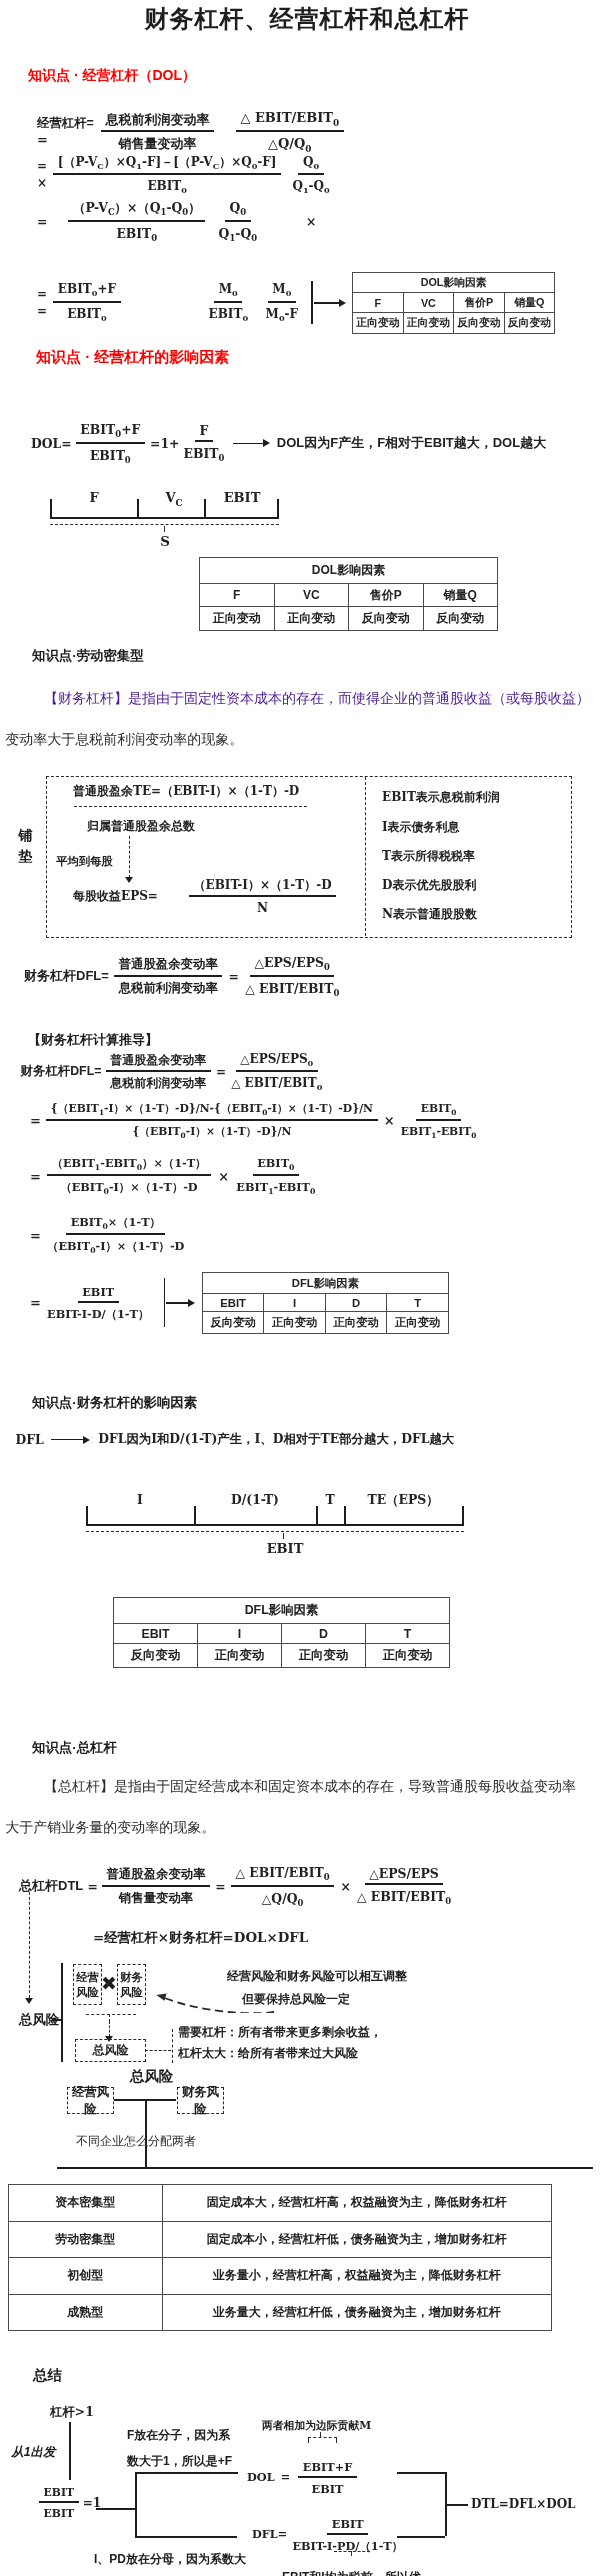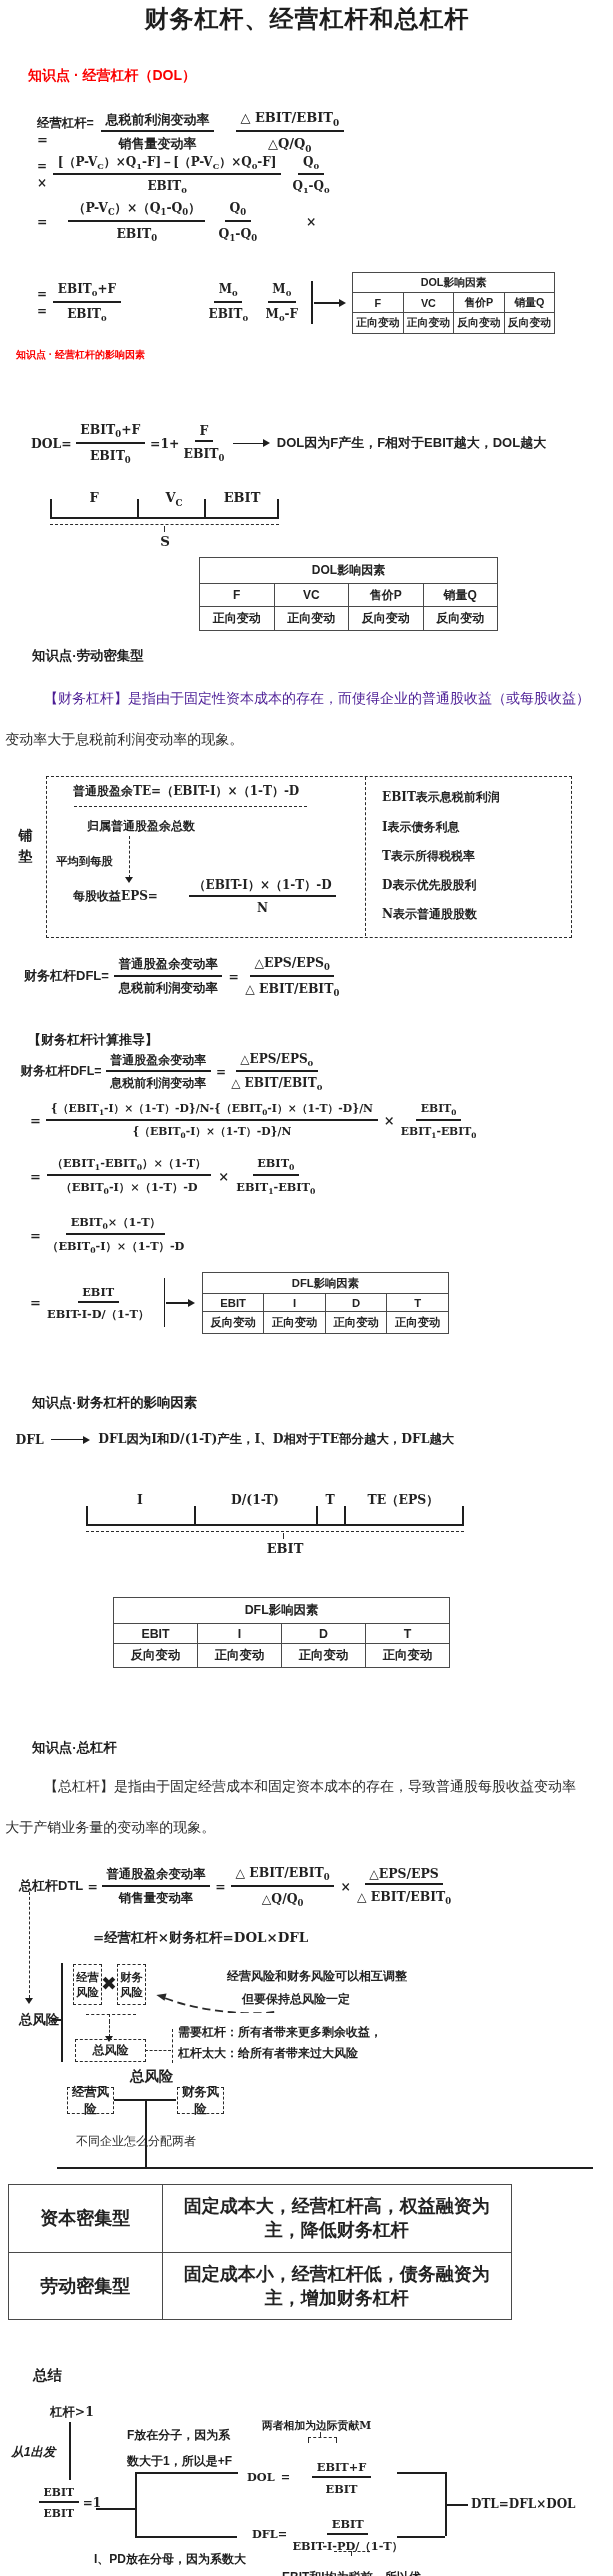--- a/index.html
+++ b/index.html
@@ -121,21 +121,21 @@
       <tr>
         <td>正向变动</td>
         <td>正向变动</td>
         <td>反向变动</td>
         <td>反向变动</td>
       </tr>
     </tbody>
       </table>
   </div>
 
-  <div class="abs cn b red" style="left:16px;top:348px;font-size:10px">知识点 · 经营杠杆的影响因素</div>
+  <div class="abs cn b red" style="left:36px;top:348px;font-size:15px">知识点 · 经营杠杆的影响因素</div>
 
   <div class="frow fx" style="left:31px;top:421px;font-size:12.4px">
     <span>DOL=</span>
     <span class="frac" style="margin-left:4.1px">
       <span class="n">EBIT<sub>0</sub>+F</span>
       <span class="d">EBIT<sub>0</sub></span>
     </span>
     <span style="margin-left:5.2px">=1+</span>
     <span class="frac" style="margin-left:4.1px">
       <span class="n">F</span>
@@ -425,29 +425,37 @@
     </div>
     <div class="dbox dboxi cn b" style="left:177px;top:129px;width:47px;height:27px;font-size:12.4px">
       <span>财务风险</span>
     </div>
     <div class="hline" style="left:114px;top:141px;width:62px"></div>
     <div class="vline" style="left:145px;top:141px;height:69px"></div>
     <span class="note cn" style="left:76px;top:175px;font-size:12px;color:#2b2b2b">不同企业怎么分配两者</span>
     <div class="hline" style="left:57px;top:209px;width:536px;height:2.1px"></div>
   </div>
 
-  <table class="tbl" style="left:7.7px;top:2184px;width:504px;font-size:18px">
+  <table class="tbl" style="left:7.7px;top:2184px;width:544px;font-size:12px">
     <tbody>
         <tr>
       <td style="width:147px;padding:9.3px 3.1px">资本密集型</td>
       <td style="padding:9.3px 3.1px;font-weight:600">固定成本大，经营杠杆高，权益融资为主，降低财务杠杆</td>
     </tr>
     <tr>
       <td style="padding:9.3px 3.1px">劳动密集型</td>
       <td style="padding:9.3px 3.1px;font-weight:600">固定成本小，经营杠杆低，债务融资为主，增加财务杠杆</td>
+    </tr>
+    <tr>
+      <td style="padding:9.3px 3.1px">初创型</td>
+      <td style="padding:9.3px 3.1px;font-weight:600">业务量小，经营杠杆高，权益融资为主，降低财务杠杆</td>
+    </tr>
+    <tr>
+      <td style="padding:9.3px 3.1px">成熟型</td>
+      <td style="padding:9.3px 3.1px;font-weight:600">业务量大，经营杠杆低，债务融资为主，增加财务杠杆</td>
     </tr>
   </tbody>
     </table>
 
   <div class="abs cn b" style="left:33px;top:2366px;font-size:14.4px">总结</div>
 
   <div class="abs" style="left:0;top:2396px;width:614px;height:216px">
     <span class="abs fx" style="left:50px;top:8.2px;font-size:12.4px">杠杆&gt;1</span>
     <div class="vline" style="left:69px;top:26px;height:58px"></div>
     <span class="abs cn b it" style="left:11.3px;top:48px;font-size:12.4px">从1出发</span>
@@ -467,21 +475,21 @@
     <span class="abs cn b" style="left:127px;top:31px;font-size:12px">F放在分子，因为系</span>
     <span class="abs cn b" style="left:127px;top:57px;font-size:12px">数大于1，所以是+F</span>
 
     <span class="abs fx" style="left:262px;top:23px;font-size:10.8px">两者相加为边际贡献M</span>
     <div class="dashv" style="left:320px;top:36px;height:4.6px"></div>
     <div class="abs" style="left:308px;top:41px;width:27px;height:4.6px;border-top:1px dashed #2a2a2a;border-left:1px dashed #2a2a2a;border-right:1px dashed #2a2a2a"></div>
 
     <div class="frow fx" style="left:247px;top:63px;font-size:11.3px">
       <span>DOL</span>
       <span style="margin-left:6.2px">=</span>
-      <span class="frac" style="margin-left:22px">
+      <span class="frac" style="margin-left:8px">
         <span class="n">EBIT+F</span>
         <span class="d">EBIT</span>
       </span>
     </div>
 
     <div class="frow fx" style="left:252px;top:120px;font-size:11.3px">
       <span>DFL=</span>
       <span class="frac" style="margin-left:5.2px">
         <span class="n">EBIT</span>
         <span class="d">EBIT-I-PD/（1-T）</span>

